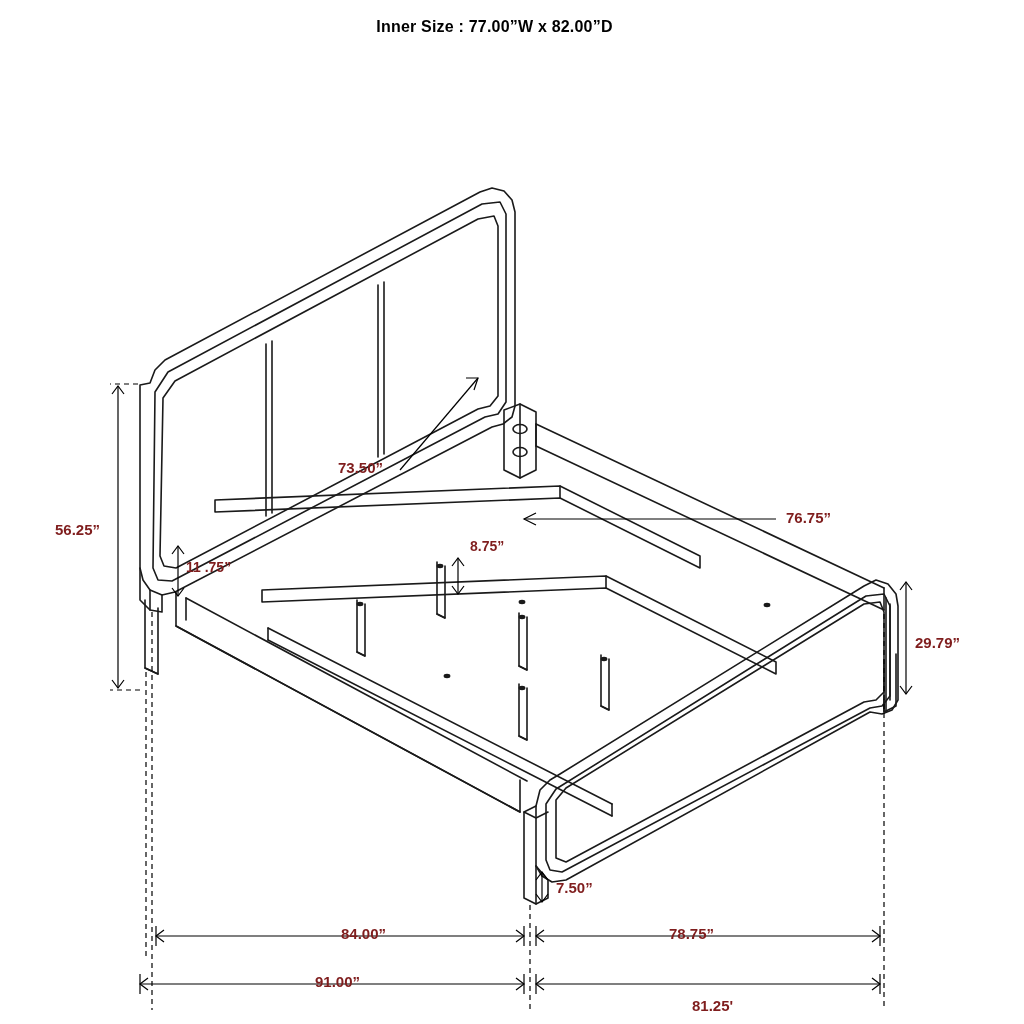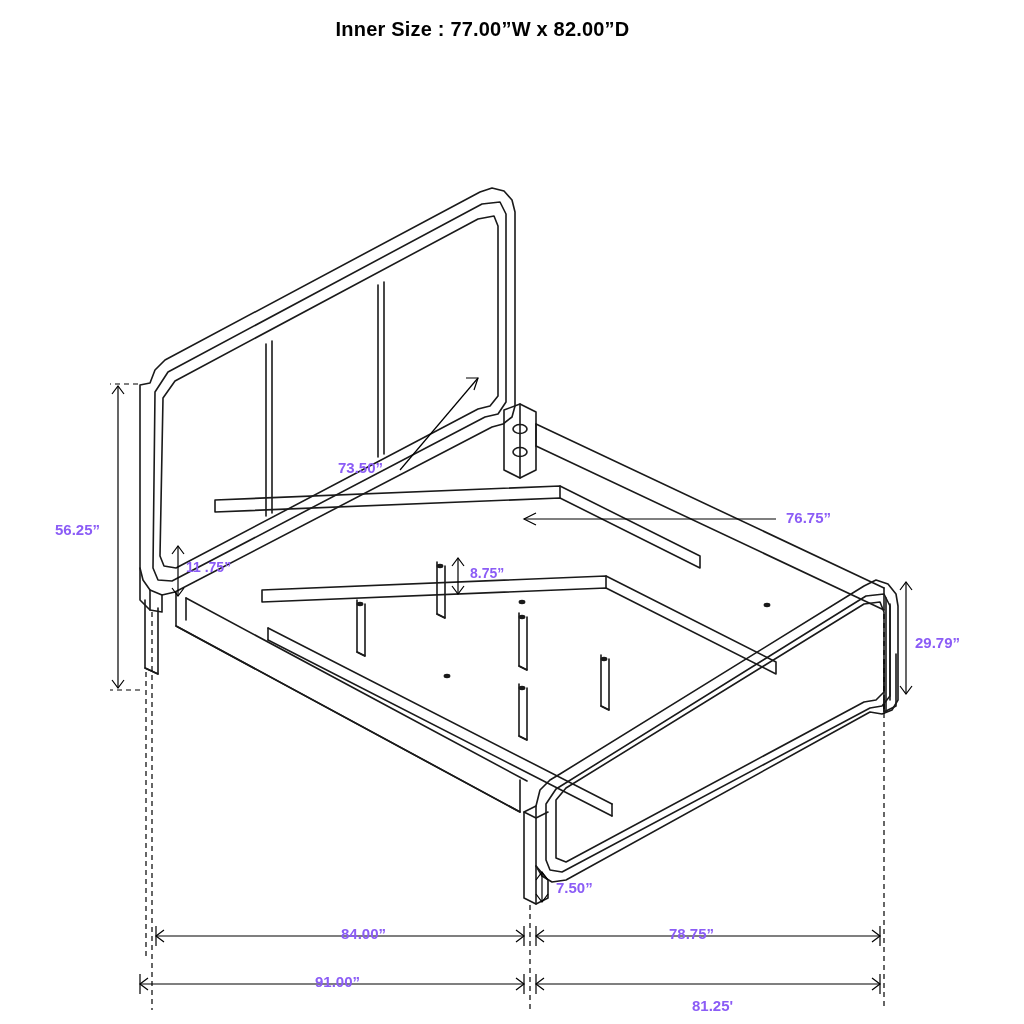--- a/index.html
+++ b/index.html
@@ -20,35 +20,36 @@
     left: 0; top: 0;
     width: 1024px;
     height: 1024px;
   }
   .title {
     position: absolute;
     left: 0;
     top: 18px;
     width: 965px;
     text-align: center;
-    font-size: 20px;
+    font-size: 16px;
     font-weight: bold;
     letter-spacing: 0.2px;
+    padding-left: 12px;
   }
   svg {
     position: absolute;
     left: 0;
     top: 0;
   }
   .dim-label {
     position: absolute;
     font-size: 15px;
     font-weight: bold;
     white-space: nowrap;
-    color: #8b5cf6;
+    color: #7f1d1d;
   }
   .dim-label.small {
     font-size: 14px;
   }
 </style>
 </head>
 <body>
 
 <div id="stage">
 
@@ -208,21 +209,21 @@
       <path d="M880,974 L880,994"></path>
     </g>
   </svg>
 
   <div class="dim-label" style="left:55px; top:521px;">56.25”</div>
 
   <div class="dim-label" style="left:338px; top:459px;">73.50”</div>
 
   <div class="dim-label small" style="left:186px; top:559px;">11 .75”</div>
 
-  <div class="dim-label small" style="left:470px; top:565px;text-align:right;">8.75”</div>
+  <div class="dim-label small" style="left:470px; top:538px;text-align:right;">8.75”</div>
 
   <div class="dim-label" style="left:786px; top:509px;text-align:right;">76.75”</div>
 
   <div class="dim-label" style="left:915px; top:634px;">29.79”</div>
 
   <div class="dim-label" style="left:556px; top:879px;">7.50”</div>
 
   <div class="dim-label" style="left:318px; top:925px;margin-left:23px;">84.00”</div>
 
   <div class="dim-label" style="left:662px; top:925px;margin-left:7px;">78.75”</div>

